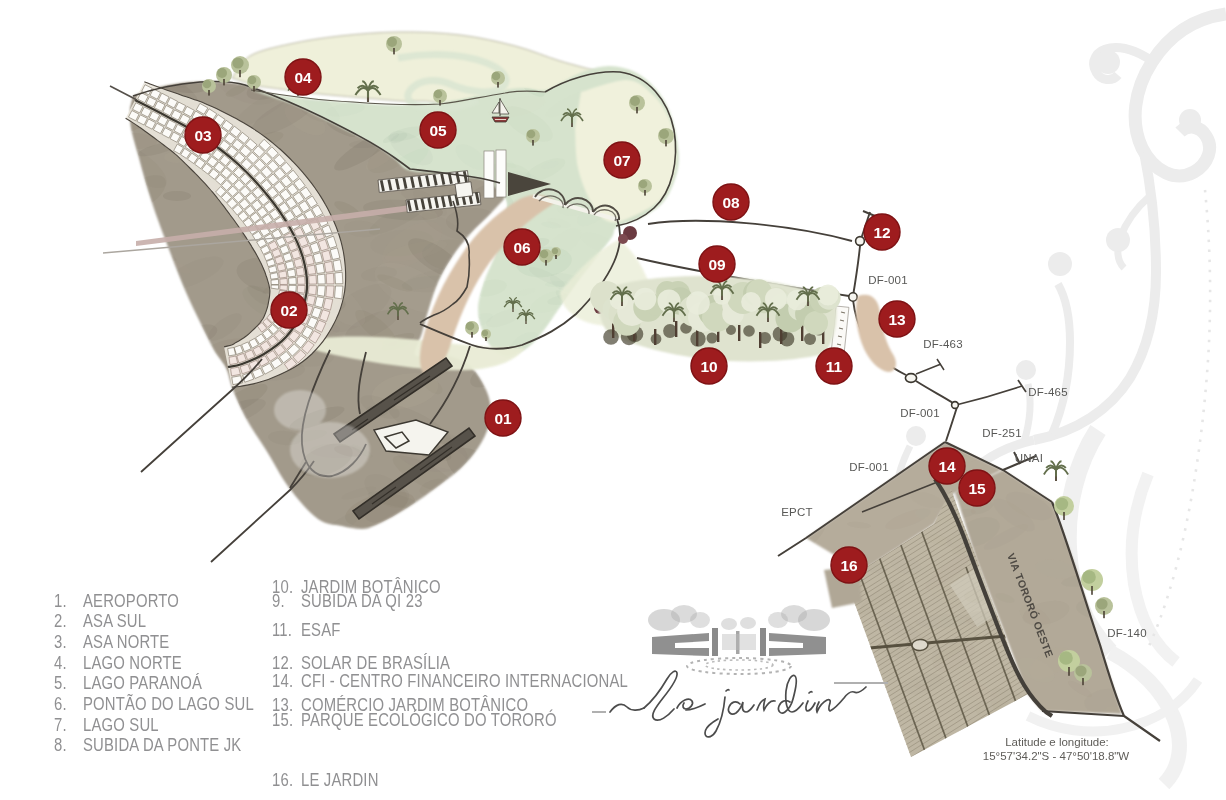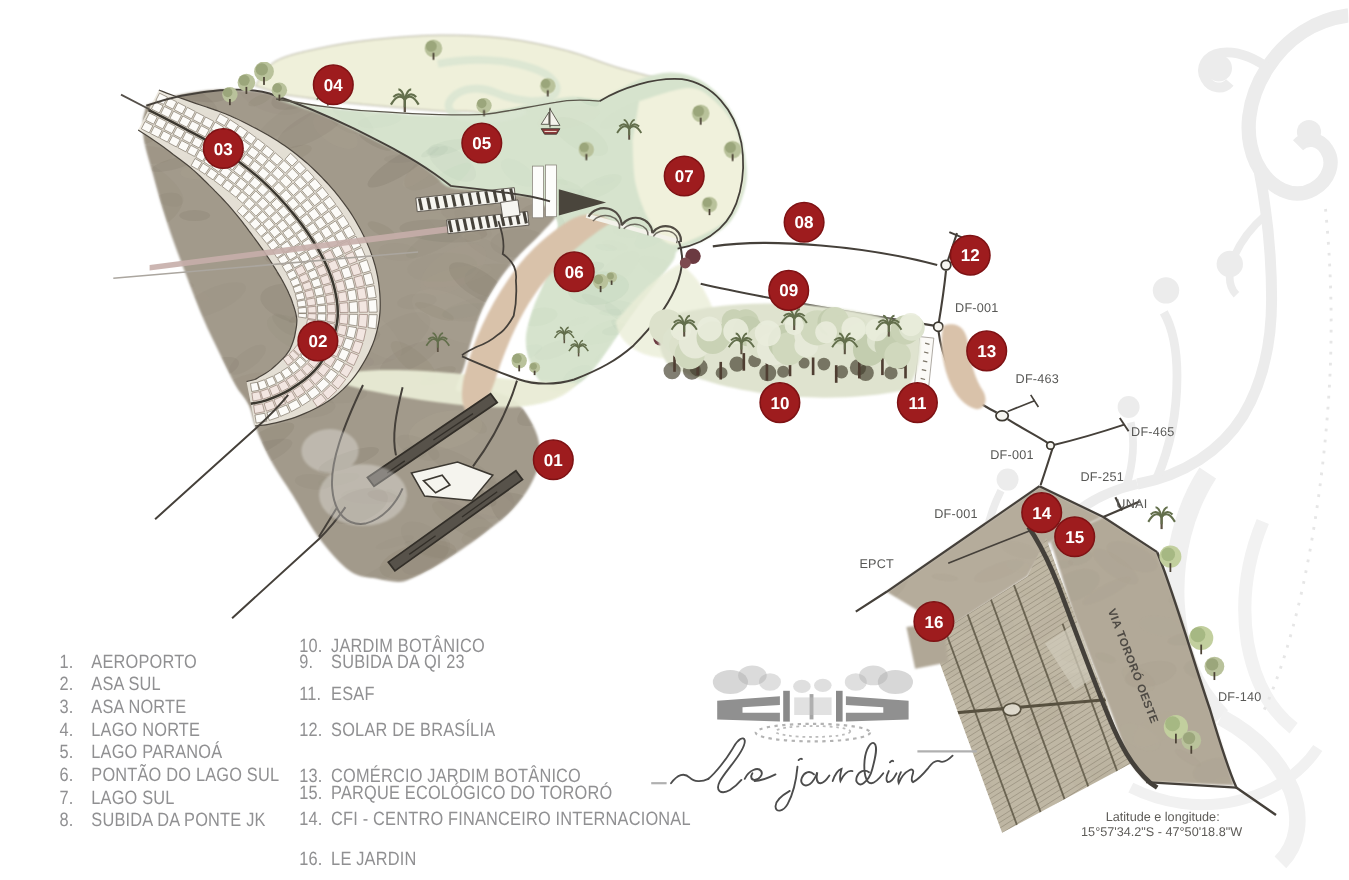--- a/index.html
+++ b/index.html
@@ -1242,21 +1242,21 @@
         <span class="ltxt" style="left:301px">ESAF</span>
       </div>
       <div class="lrow" style="top:652.6px">
         <span class="lnum" style="left:272px">12.</span>
         <span class="ltxt" style="left:301px">SOLAR DE BRASÍLIA</span>
       </div>
       <div class="lrow" style="top:695px">
         <span class="lnum" style="left:272px">13.</span>
         <span class="ltxt" style="left:301px">COMÉRCIO JARDIM BOTÂNICO</span>
       </div>
-      <div class="lrow" style="top:734px">
+      <div class="lrow" style="top:671px">
         <span class="lnum" style="left:272px">14.</span>
         <span class="ltxt" style="left:301px">CFI - CENTRO FINANCEIRO INTERNACIONAL</span>
       </div>
       <div class="lrow" style="top:710px">
         <span class="lnum" style="left:272px">15.</span>
         <span class="ltxt" style="left:301px">PARQUE ECOLÓGICO DO TORORÓ</span>
       </div>
       <div class="lrow" style="top:770px">
         <span class="lnum" style="left:272px">16.</span>
         <span class="ltxt" style="left:301px">LE JARDIN</span>

